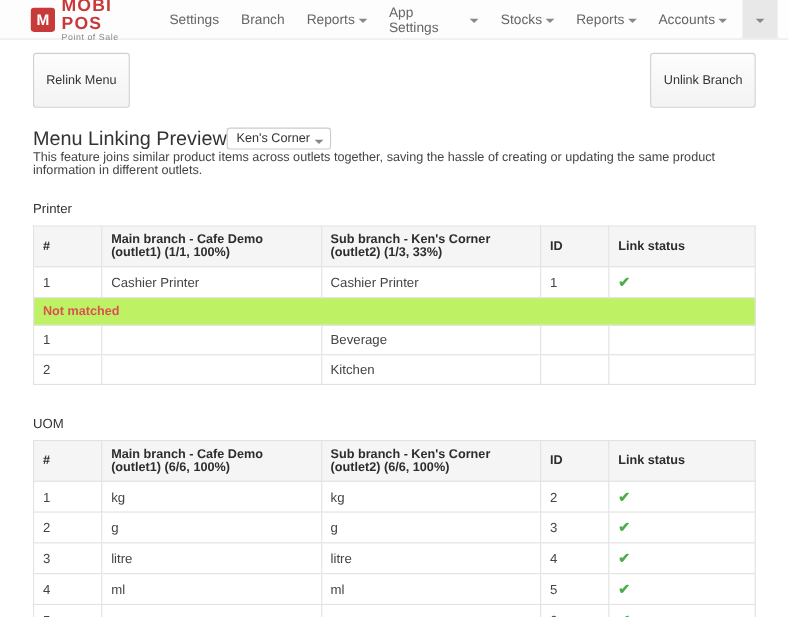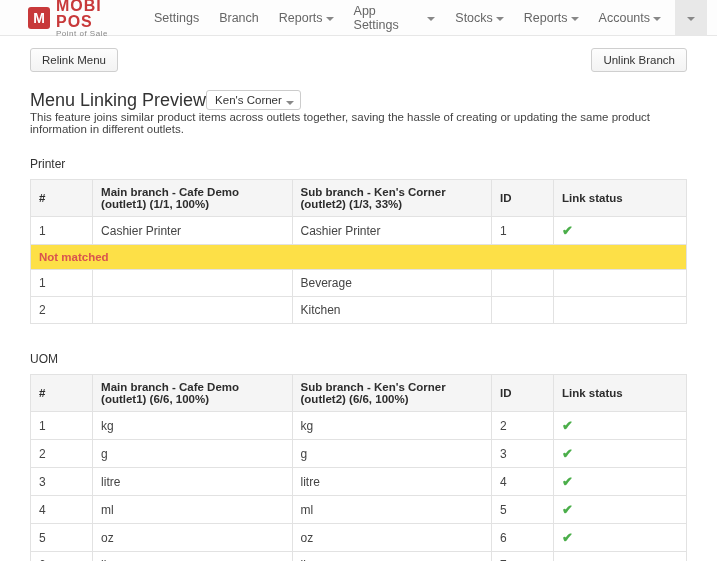--- a/index.html
+++ b/index.html
@@ -63,21 +63,21 @@
   .page {
     padding: 12px 30px 30px 30px;
   }
   .top-actions {
     display: flex; justify-content: space-between; margin-bottom: 18px;
   }
   .btn {
     background: linear-gradient(#fdfdfd,#f3f3f3);
     border: 1px solid #cfcfcf;
     border-radius: 3px;
-    padding: 5px 11px;
+    padding: 18px 11px;
     font-size: 11.5px;
     color: #333;
     cursor: pointer;
   }
   .title-row {
     display: flex; align-items: flex-start;
     margin-bottom: 0;
   }
   .page-title {
     font-size: 18px; font-weight: 500; color: #333;
@@ -115,21 +115,21 @@
     color: #2d2d2d;
     font-size: 11.5px;
   }
   td { color: #444; }
   .col-num { width: 56px; }
   .col-main { width: 180px; margin-top: 48px; }
   .col-sub { width: 180px; }
   .col-id  { width: 56px; }
   .col-stat{ width: 120px; }
   .not-matched td {
-    background: #fde047;
+    background: #bef264;
     color: #d9534f;
     font-weight: 600;
     font-size: 11.5px;
   }
   .check {
     color: #4bae4a; font-weight: 900; font-size: 13px;
   }
 </style>
 </head>
 <body>

